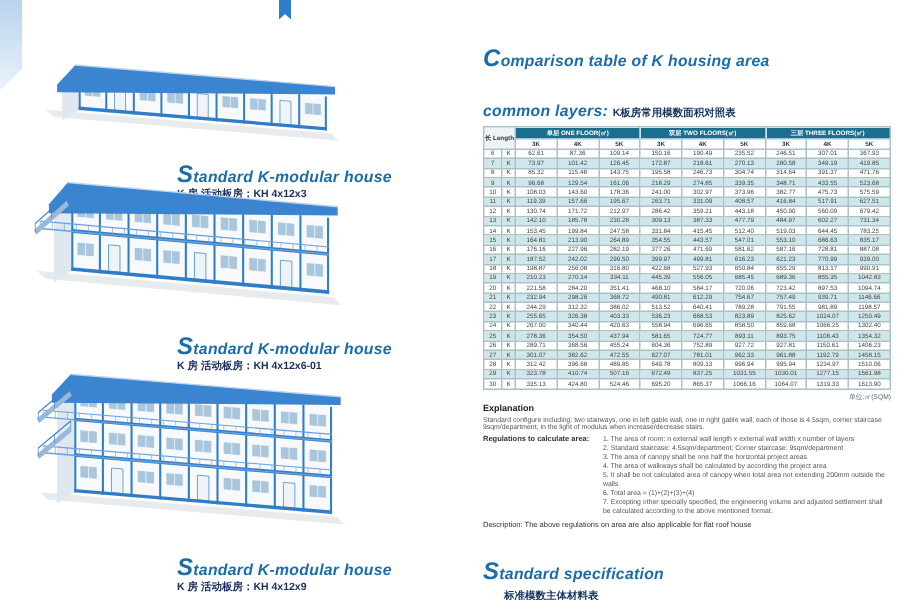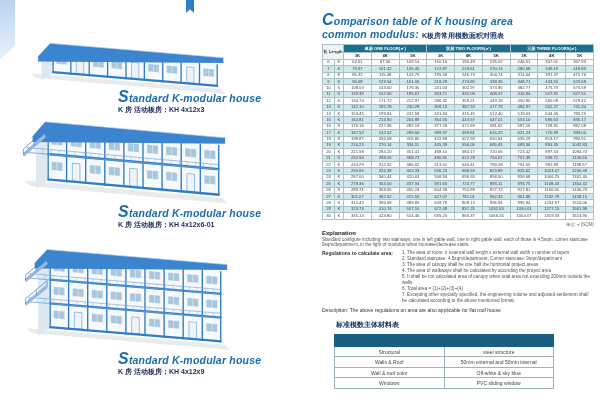--- a/index.html
+++ b/index.html
@@ -14,21 +14,21 @@
   
   .house{position:absolute;}
   .house.h1{left:26px;top:40px;width:204px;height:56px;}
   .house.h2{left:20px;top:118px;width:212px;height:88px;}
   .house.h3{left:22px;top:246px;width:212px;height:106px;}
   .ptitle{position:absolute;width:150px;text-align:left;line-height:1;}
   .ptitle.t1{left:118px;top:89px;}
   .ptitle.t2{left:118px;top:204px;}
   .ptitle.t3{left:118px;top:351px;}
   .fancy{font-style:italic;font-weight:bold;color:#1a6cab;font-size:10.5px;
-         letter-spacing:0.2px;white-space:nowrap;}
+         letter-spacing:0.2px;white-space:nowrap;margin-top:20px;}
   .fancy .cap{font-size:16px;}
   .psub{font-size:7px;font-weight:bold;color:#1b2c5e;margin-top:1px;white-space:nowrap;}
   
   .right{position:absolute;left:322px;top:12px;width:272px;}
   .comp-title .l1,.comp-title .l2{line-height:1.05;}
   .comp-title .cn{font-style:normal;font-size:7px;color:#16325f;letter-spacing:0;}
   table.comp{width:272px;border-collapse:collapse;table-layout:fixed;margin-top:4px;}
   table.comp th,table.comp td{border:0.5px solid #a9c2c9;padding:0;text-align:center;
         overflow:hidden;white-space:nowrap;}
   table.comp thead tr.grp th{background:#1b6f8e;color:#fff;font-size:4.2px;height:7px;font-weight:bold;}
@@ -357,21 +357,21 @@
     </svg>
   <div class="ptitle t3">
     <div class="fancy"><span class="cap">S</span>tandard K-modular house</div>
     <div class="psub">K 房 活动板房：KH 4x12x9</div>
   </div>
 
   <div class="right">
 
     <div class="comp-title">
       <div class="l1 fancy"><span class="cap">C</span>omparison table of K housing area</div>
-      <div class="l2 fancy"><span>common modulus:</span> <span class="cn">K板房常用模数面积对照表</span></div>
+      <div class="l2 fancy"><span>common layers:</span> <span class="cn">K板房常用模数面积对照表</span></div>
     </div>
 
     <table class="comp">
       <colgroup>
         <col style="width:12px">
           <col style="width:9px">
         <col span="9">
       </colgroup>
       <thead>
         <tr class="grp">
@@ -734,20 +734,21 @@
             <div>4. The area of walkways shall be calculated by according the project area</div>
             <div>5. It shall be not calculated area of canopy when total area not extending 200mm outside the walls</div>
             <div>6. Total area = (1)+(2)+(3)+(4)</div>
             <div>7. Excepting other specially specified, the engineering volume and adjusted settlement shall be calculated according to the above mentioned format.</div>
           </div>
       </div>
       <p class="desc">Description: The above regulations on area are also applicable for flat roof house</p>
     </div>
 
     <div class="spec">
+      <div class="fancy"><span class="cap">S</span>tandard specification</div>
       <div class="spec-cn">标准模数主体材料表</div>
       <table class="spec-table">
         <thead>
             <tr>
               <th class="bar" colspan="2"></th>
             </tr>
           </thead>
         <tbody>
             <tr>
               <td class="k">Structural</td>

